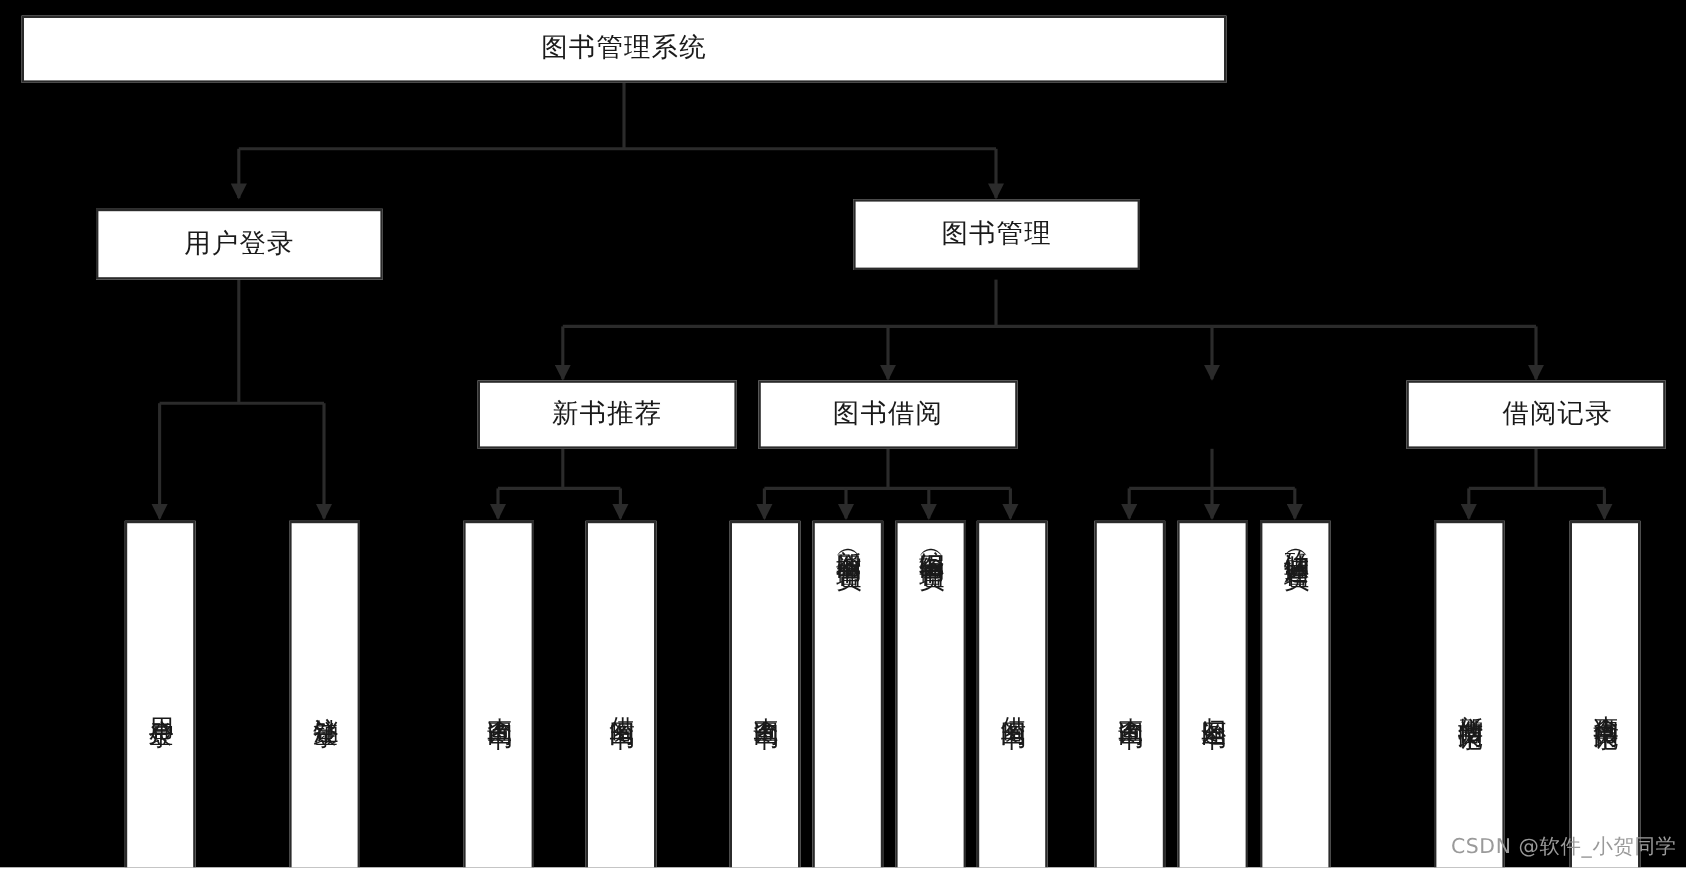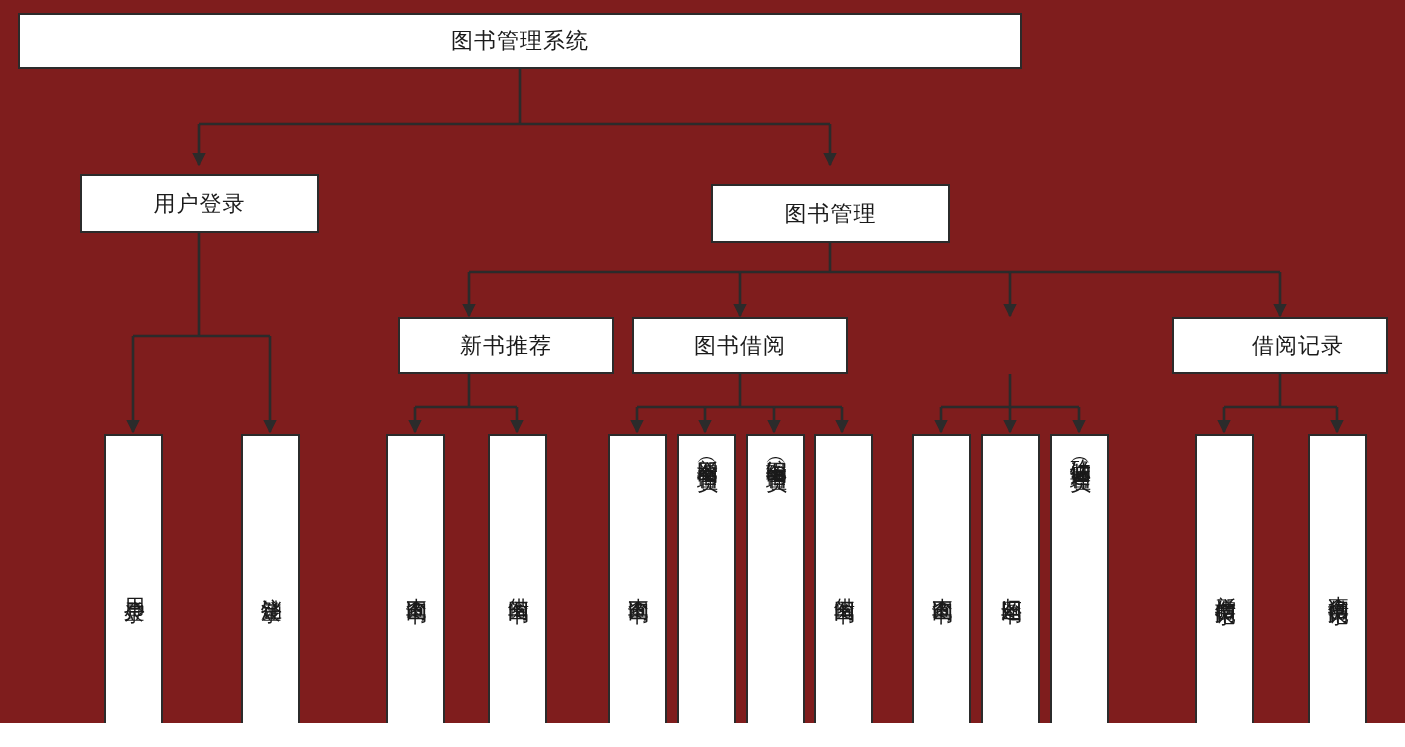--- a/index.html
+++ b/index.html
@@ -8,21 +8,21 @@
     padding: 0;
     background: #ffffff;
   }
   body {
     font-family: "DejaVu Sans", "Liberation Sans", sans-serif;
   }
   #canvas {
     position: relative;
     width: 1405px;
     height: 723px;
-    background: #7f1d1d;
+    background: #000000;
     overflow: hidden;
   }
   #edges {
     position: absolute;
     left: 0;
     top: 0;
     width: 1405px;
     height: 747px;
   }
   .node {
@@ -134,21 +134,21 @@
     </g>
   </svg>
 
   <div class="node root" style="left:18px; top:13px; width:1004px; height:56px;">
     <span class="h-label">图书管理系统</span>
   </div>
 
   <div class="node level2" style="left:80px; top:174px; width:239px; height:59px;">
     <span class="h-label">用户登录</span>
   </div>
-  <div class="node level2" style="left:711px; top:184px; width:239px; height:59px;">
+  <div class="node level2" style="left:711px; top:166px; width:239px; height:59px;">
     <span class="h-label">图书管理</span>
   </div>
 
   <div class="node level3" style="left:362px; top:317px; width:216px; height:57px;margin-left:36px;">
     <span class="h-label">新书推荐</span>
   </div>
   <div class="node level3" style="left:632px; top:317px; width:216px; height:57px;">
     <span class="h-label">图书借阅</span>
   </div>
   <div class="node level3" style="left:1172px; top:317px; width:216px; height:57px;padding-left:36px;">
@@ -192,14 +192,15 @@
     <span class="v-label">确认归还（管理员）</span>
   </div>
 
   <div class="node leaf short-label" style="left:1195px; top:434px; width:59px; height:301px;">
     <span class="v-label">新增借阅记录</span>
   </div>
   <div class="node leaf short-label" style="left:1308px; top:434px; width:59px; height:301px;">
     <span class="v-label">查询借阅记录</span>
   </div>
 
+  <div id="watermark">CSDN @软件_小贺同学</div>
 
 </div>
 
 </body></html>

